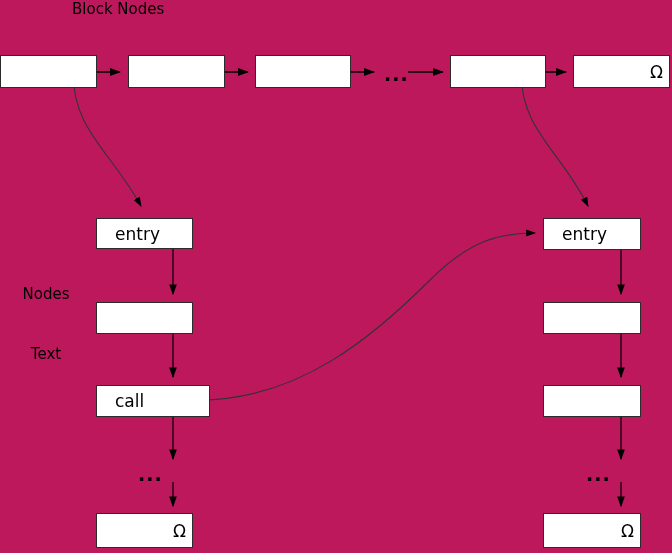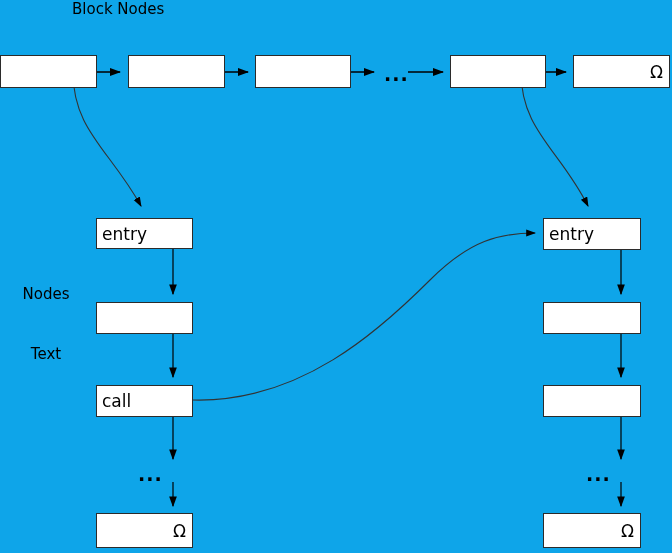--- a/index.html
+++ b/index.html
@@ -7,21 +7,21 @@
     padding: 0;
     background: #ffffff;
   }
   body {
     font-family: "DejaVu Sans", "Liberation Sans", sans-serif;
   }
   #diagram-root {
     position: relative;
     width: 672px;
     height: 553px;
-    background: #0ea5e9;
+    background: #be185d;
     overflow: hidden;
   }
   #diagram-svg {
     position: absolute;
     top: 0;
     left: 0;
     width: 672px;
     height: 553px;
   }
   .node-box {
@@ -31,21 +31,21 @@
     background: #ffffff;
   }
   .node-label {
     position: absolute;
     font-size: 17px;
     color: #000000;
     line-height: 1;
     white-space: pre;
   }
   .node-label.left-al {
-    left: 5px;
+    left: 18px;
     top: 50%;
     transform: translateY(-50%);
   }
   .node-label.right-al {
     right: 6px;
     top: 50%;
     transform: translateY(-50%);
   }
   .ellipsis-text {
     position: absolute;
@@ -146,21 +146,21 @@
   <div class="node-box" style="left:573px; top:55px; width:97px; height:33px;">
     <span class="node-label right-al">Ω</span>
   </div>
 
   <div class="node-box" style="left:96px; top:218px; width:97px; height:31px;">
     <span class="node-label left-al">entry</span>
   </div>
 
   <div class="node-box" style="left:96px; top:302px; width:97px; height:32px;"></div>
 
-  <div class="node-box" style="left:96px; top:385px; width:97px; height:32px;">
+  <div class="node-box" style="left:96px; top:385px; width:114px; height:32px;">
     <span class="node-label left-al">call</span>
   </div>
 
   <div class="ellipsis-text" style="left:138px; top:465px;">...</div>
 
   <div class="node-box" style="left:96px; top:513px; width:97px; height:35px;">
     <span class="node-label right-al">Ω</span>
   </div>
 
   <div class="node-box" style="left:543px; top:218px; width:98px; height:32px;">

